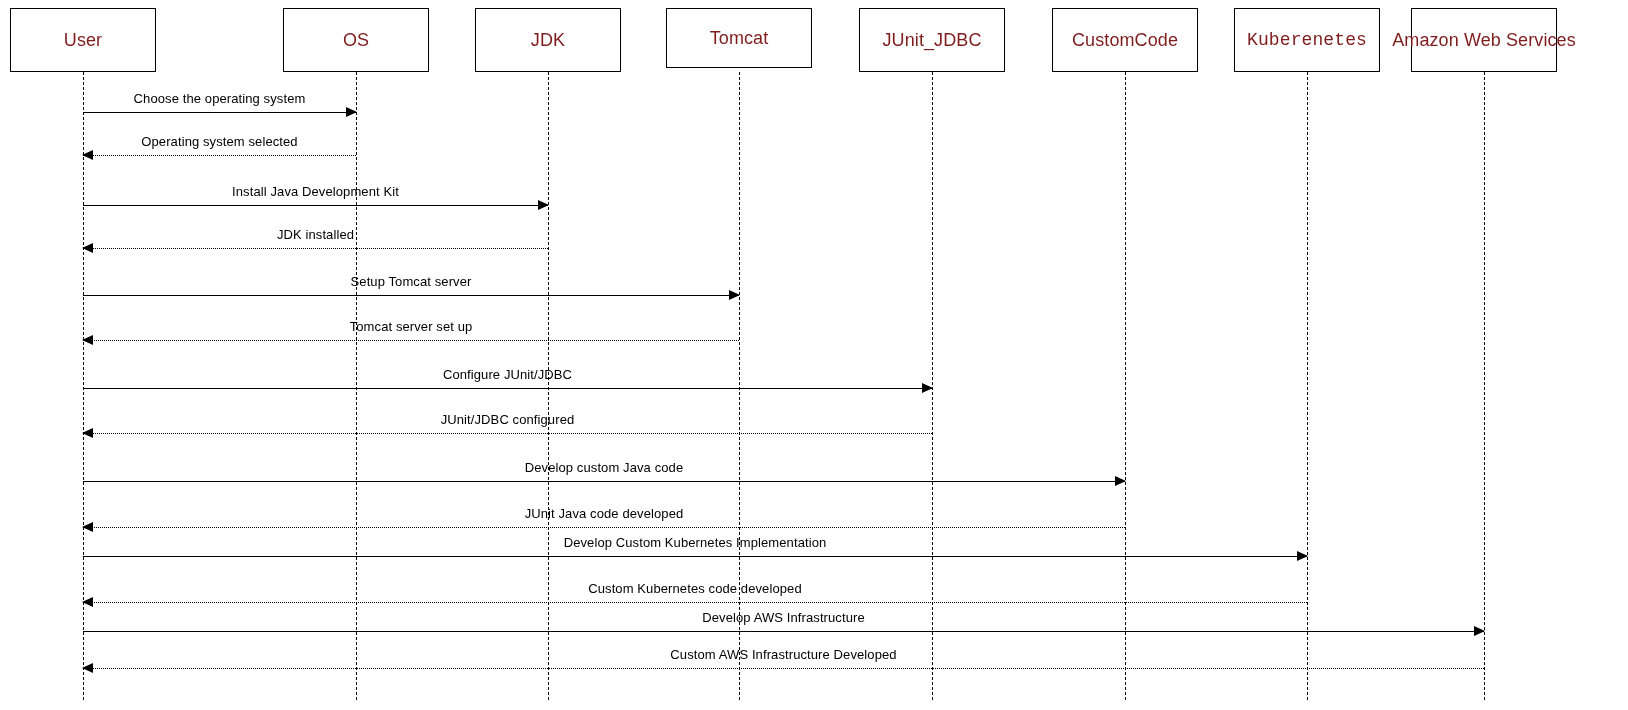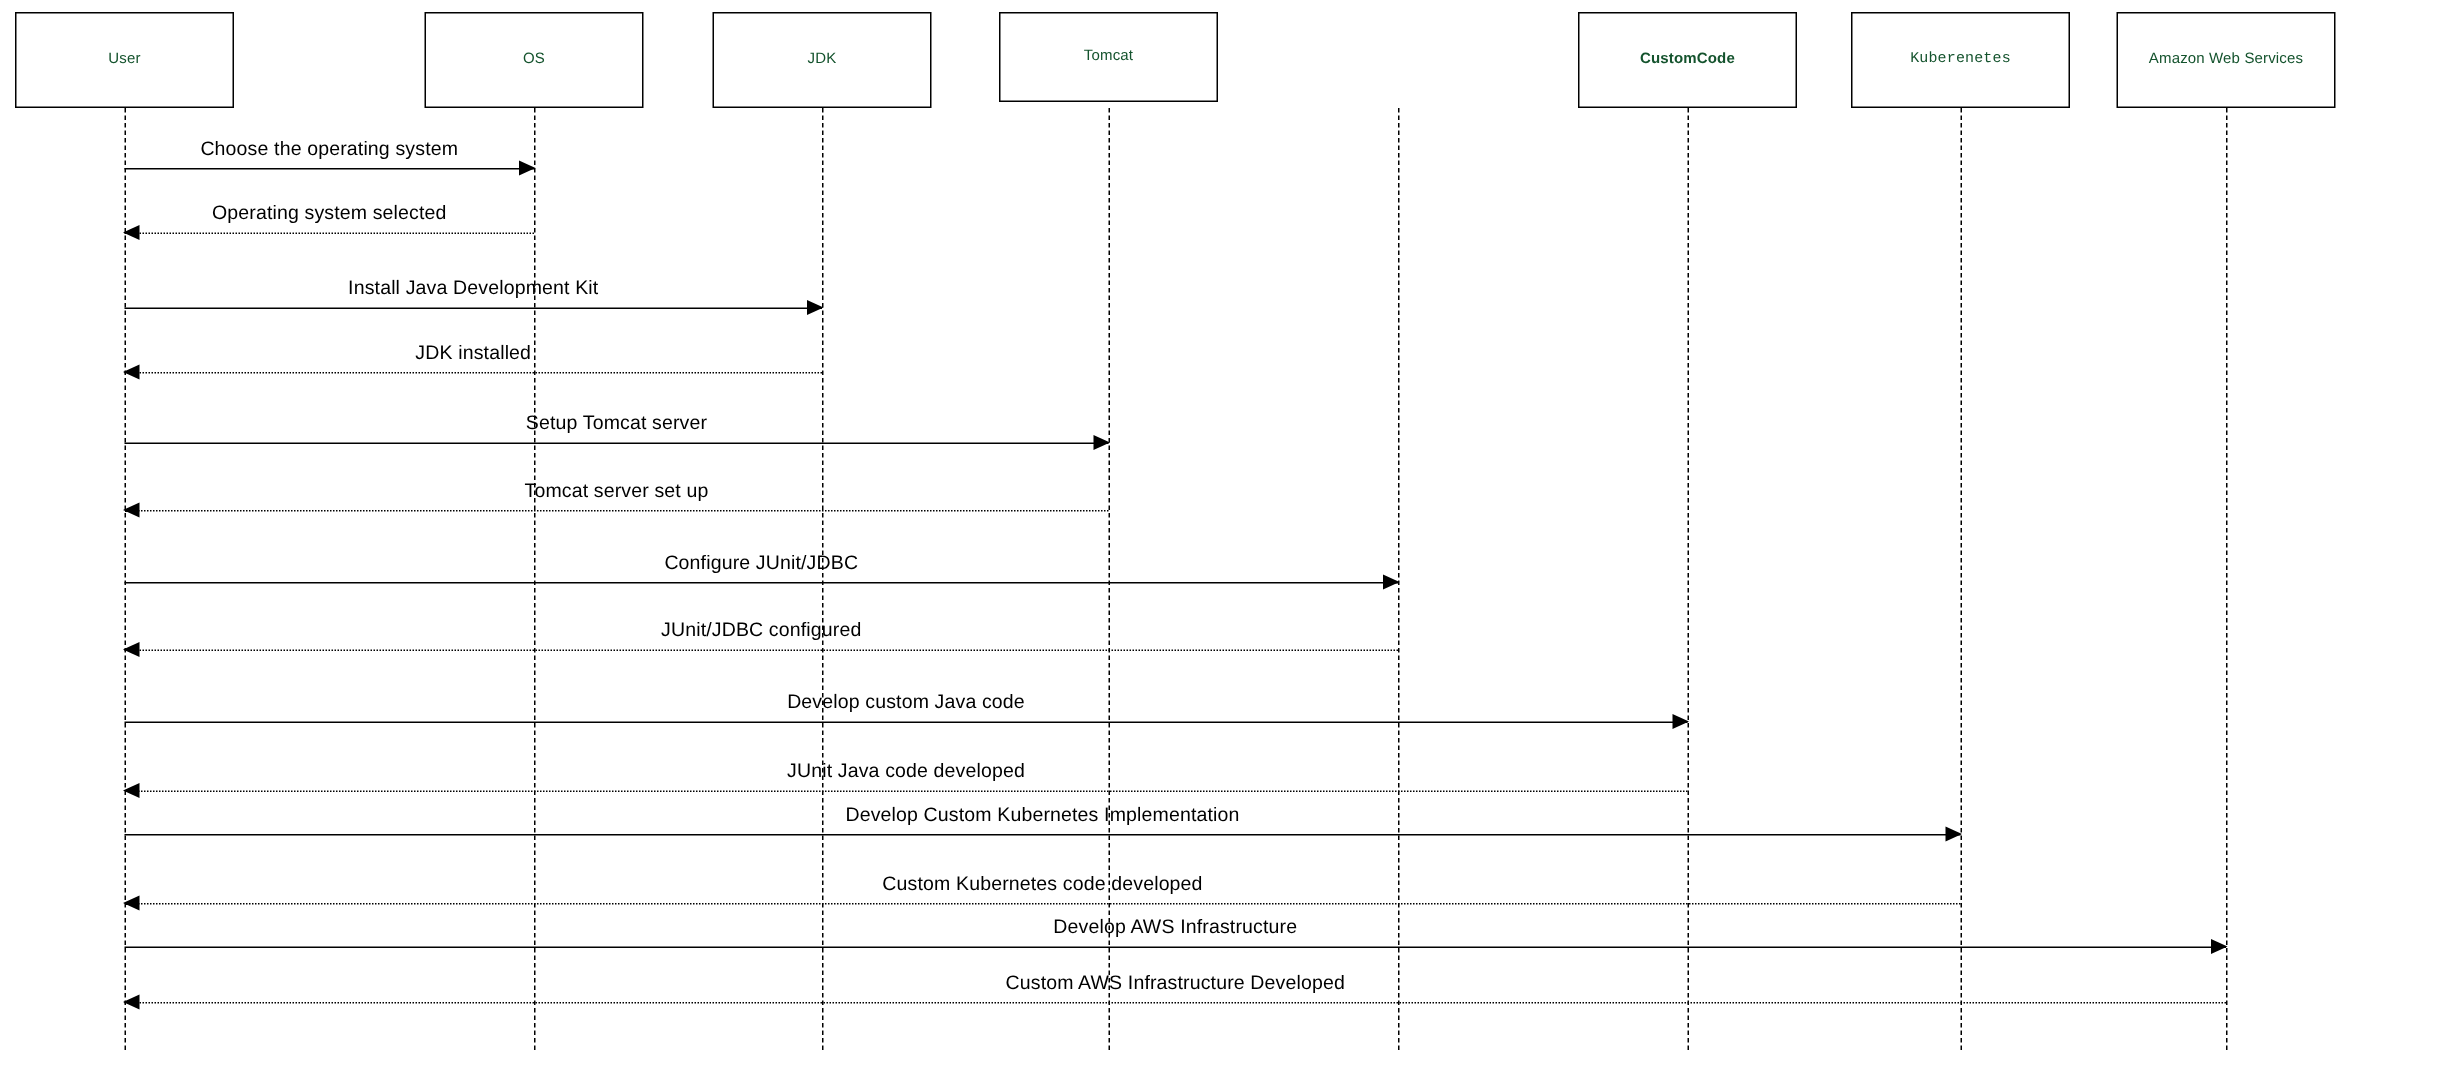--- a/index.html
+++ b/index.html
@@ -21,23 +21,23 @@
   }
   .participant {
     position: absolute;
     box-sizing: border-box;
     border: 1.4px solid #000000;
     background: #ffffff;
     display: flex;
     align-items: center;
     justify-content: center;
     text-align: center;
-    font-size: 10px;
+    font-size: 18px;
     line-height: 1.15;
-    color: #14532d;
+    color: #7f1d1d;
     letter-spacing: 0.1px;
     z-index: 3;
   }
   .participant-label {
     display: block;
     padding: 0 4px;
     white-space: nowrap;
   }
   .lifeline {
     position: absolute;
@@ -111,21 +111,24 @@
     </div>
     <div class="participant" style="left: 283px; top: 8px; width: 146px; height: 64px;">
       <span class="participant-label">OS</span>
     </div>
     <div class="participant" style="left: 475px; top: 8px; width: 146px; height: 64px;">
       <span class="participant-label">JDK</span>
     </div>
     <div class="participant" style="left: 666px; top: 8px; width: 146px; height: 60px;">
       <span class="participant-label">Tomcat</span>
     </div>
-    <div class="participant" style="left: 1052px; top: 8px; width: 146px; height: 64px; font-weight: bold;">
+    <div class="participant" style="left: 859px; top: 8px; width: 146px; height: 64px;">
+      <span class="participant-label">JUnit_JDBC</span>
+    </div>
+    <div class="participant" style="left: 1052px; top: 8px; width: 146px; height: 64px;">
       <span class="participant-label">CustomCode</span>
     </div>
     <div class="participant" style="left: 1234px; top: 8px; width: 146px; height: 64px; font-family: Liberation Mono, monospace;">
       <span class="participant-label">Kuberenetes</span>
     </div>
     <div class="participant" style="left: 1411px; top: 8px; width: 146px; height: 64px;">
       <span class="participant-label">Amazon Web Services</span>
     </div>
     <div class="msg solid to-right" style="left: 83px; top: 112px; width: 273px;">
       <div class="line"></div>

